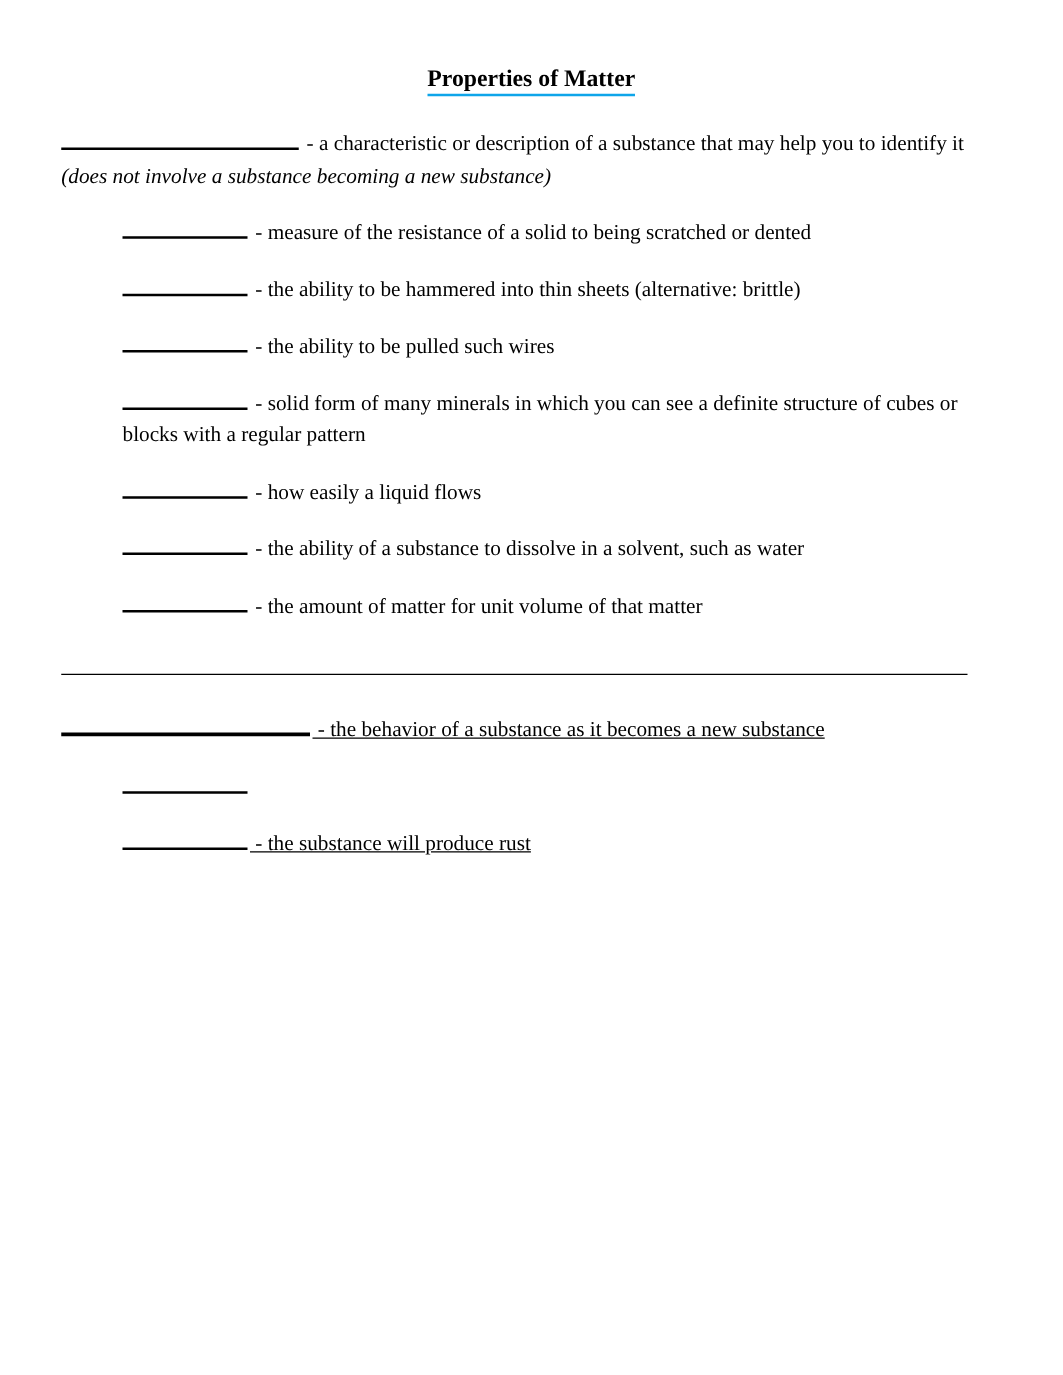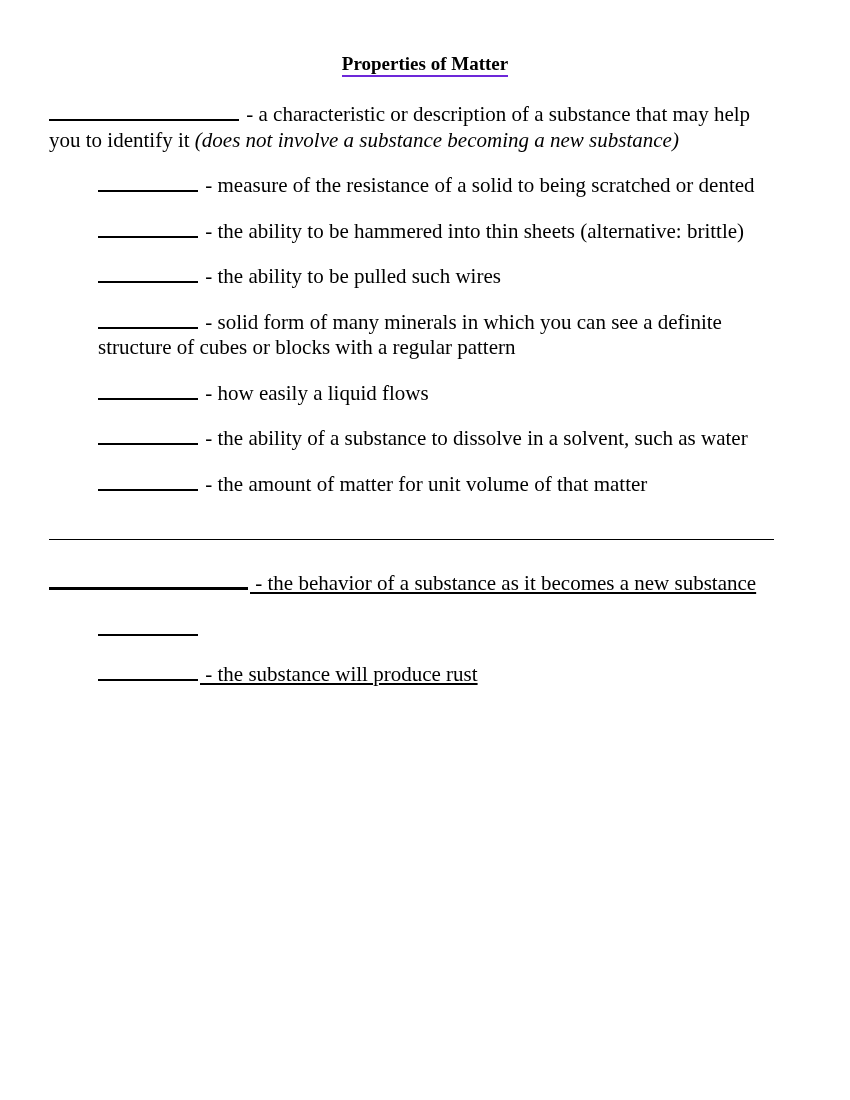--- a/index.html
+++ b/index.html
@@ -29,32 +29,32 @@
   
   .doc-title {
     text-align: center;
     font-size: 19px;
     font-weight: bold;
     line-height: 24px;
     margin: 0;
     padding-top: 52px;
   }
   .doc-title span.title-text {
-    border-bottom: 2px solid #6d28d9;
+    border-bottom: 2px solid #0ea5e9;
     padding-bottom: 1px;
   }
 
   
   .content {
     padding: 0 70px 0 49px;
   }
 
   
   .def {
-    font-size: 21px;
+    font-size: 17px;
     line-height: 25.5px;
     margin: 0;
     text-indent: 0;
   }
 
   
   .def.level-0 {
     margin-top: 26px;
     padding-left: 0;
     text-indent: 0;

